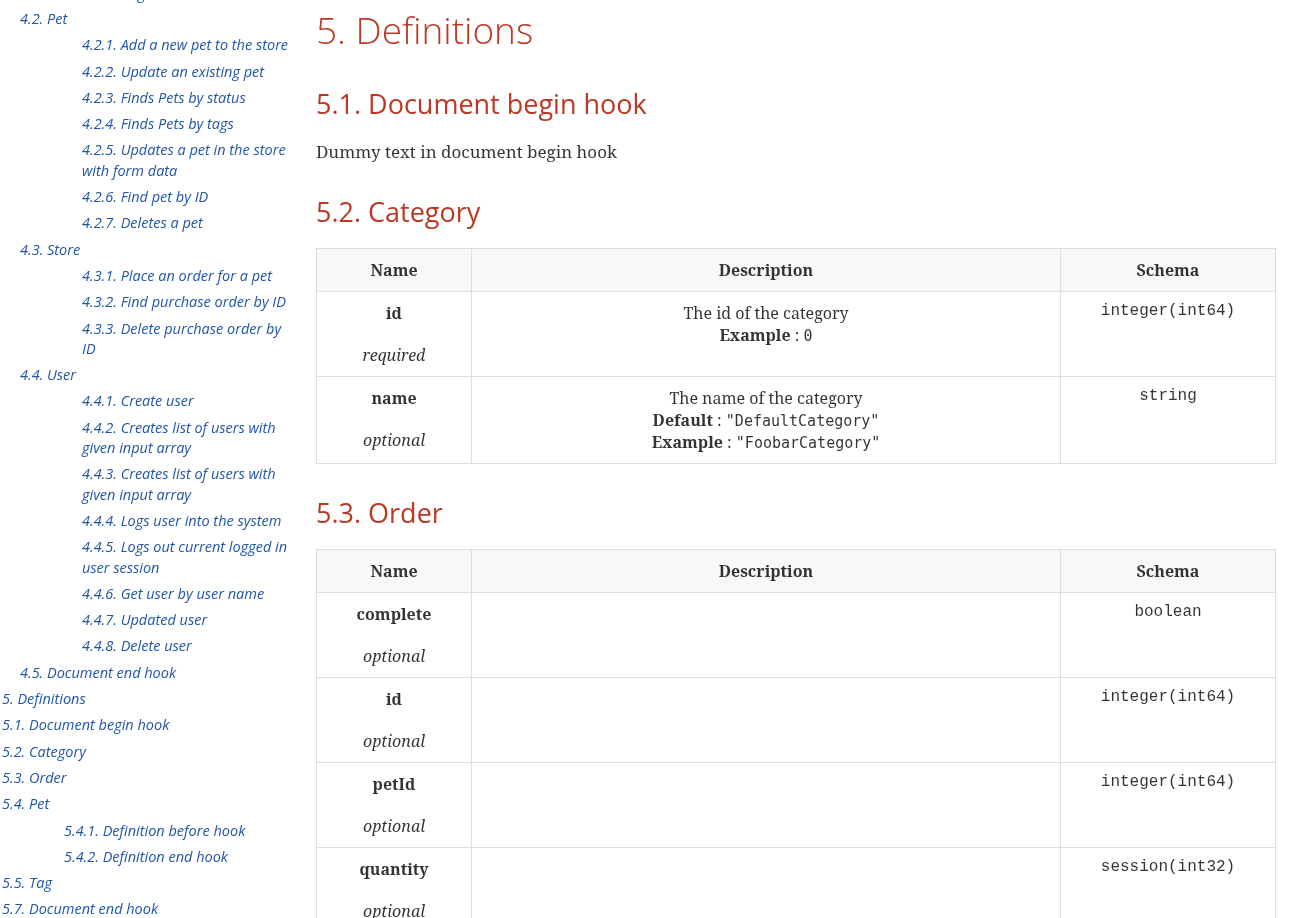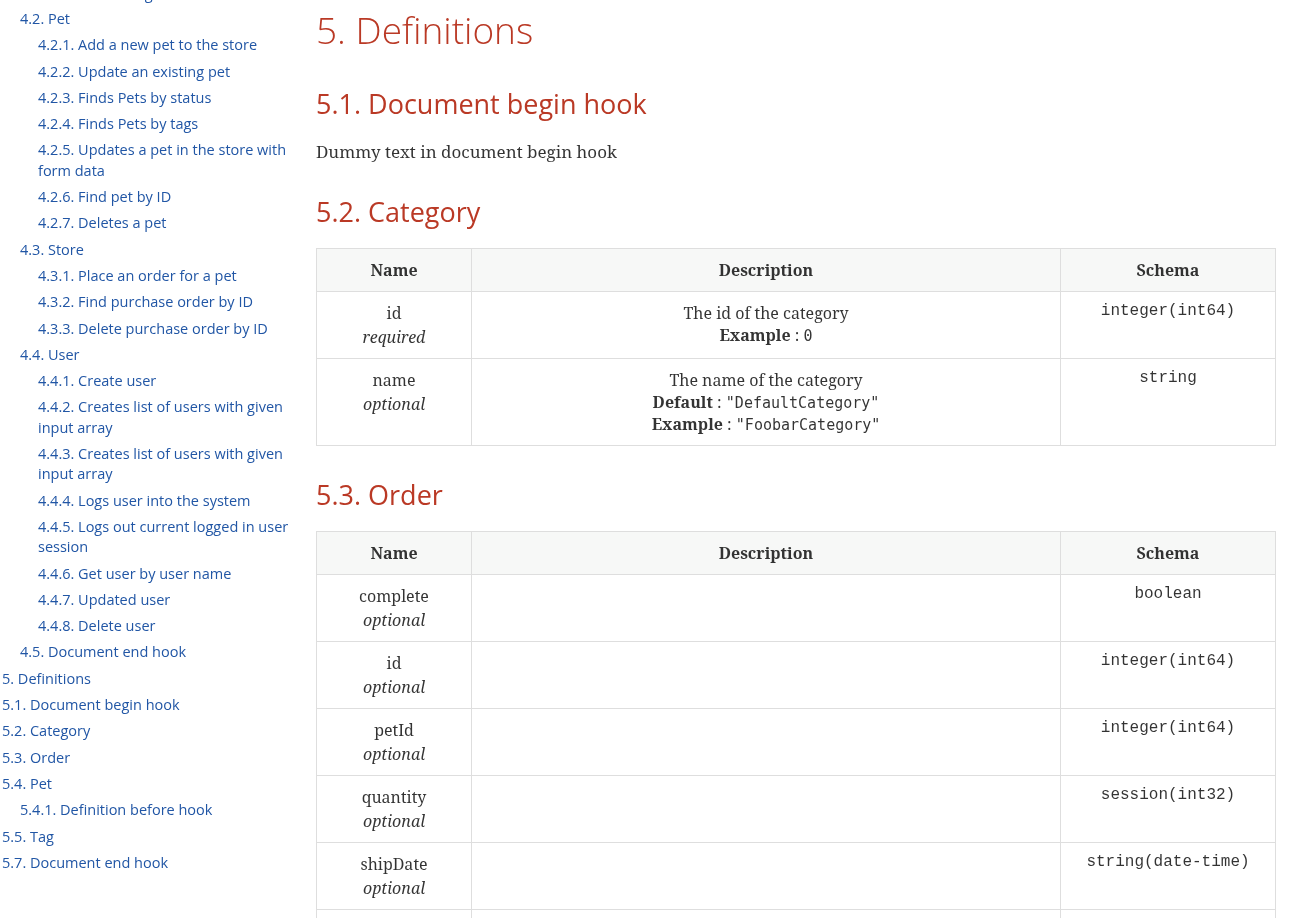--- a/index.html
+++ b/index.html
@@ -11,28 +11,29 @@
   height: 918px;
   overflow: hidden;
 }
 .sidebar {
   width: 296px;
   flex-shrink: 0;
   overflow-y: scroll;
   padding: 0 0 10px 0;
   font-size: 14.5px;
   position: relative;
+  font-style: italic;
 }
 .sidebar::-webkit-scrollbar { width: 14px; }
 .sidebar::-webkit-scrollbar-track { background: #f5f5f5; }
 .sidebar::-webkit-scrollbar-thumb { background: #c3c3c3; border-radius: 2px; }
 .sidebar::-webkit-scrollbar-button { background: #eee; height: 16px; display: block; }
 .sidebar ul { list-style: none; }
 .sidebar > ul { padding-left: 20px; }
-.sidebar ul ul { padding-left: 18px; }
+.sidebar ul ul { padding-left: 18px; margin-left: 44px; }
 .sidebar li { margin: 0; }
 .sidebar a {
   color: #2156a5;
   text-decoration: none;
   display: block;
   padding: 3px 0;
   line-height: 1.4;
 }
 .sidebar .cut-top {
   color: #2156a5;
@@ -79,22 +80,22 @@
   padding: 10px 12px;
   text-align: center;
   vertical-align: top;
   font-family: "Noto Serif", "DejaVu Serif", serif;
   font-size: 16px;
 }
 table th {
   background: #f7f8f7;
   font-weight: 700;
 }
-table td.name-cell .field-name { font-weight: 400; }
-table td.name-cell .field-req { font-style: italic; display: block; margin-top: 2px; }
+table td.name-cell .field-name { font-weight: 700; }
+table td.name-cell .field-req { font-style: italic; display: block; margin-top: 20px; }
 table td.desc-cell .desc-text { display: block; }
 table td.desc-cell .lbl { font-weight: 700; }
 code {
   font-family: "Droid Sans Mono","DejaVu Sans Mono",monospace;
   font-size: 15px;
 }
 td:first-child { width: 155px; }
 td:last-child { width: 215px; font-family: Liberation Mono, monospace; }
 </style>
 </head>
@@ -185,20 +186,23 @@
             <a href="#">5.2. Category</a>
           </li>
           <li>
             <a href="#">5.3. Order</a>
           </li>
           <li>
             <a href="#">5.4. Pet</a>
             <ul>
               <li>
                 <a href="#">5.4.1. Definition before hook</a>
+              </li>
+              <li>
+                <a href="#">5.4.2. Definition end hook</a>
               </li>
             </ul>
           </li>
           <li>
             <a href="#">5.5. Tag</a>
           </li>
           <li>
             <a href="#">5.7. Document end hook</a>
           </li>
         </ul>

